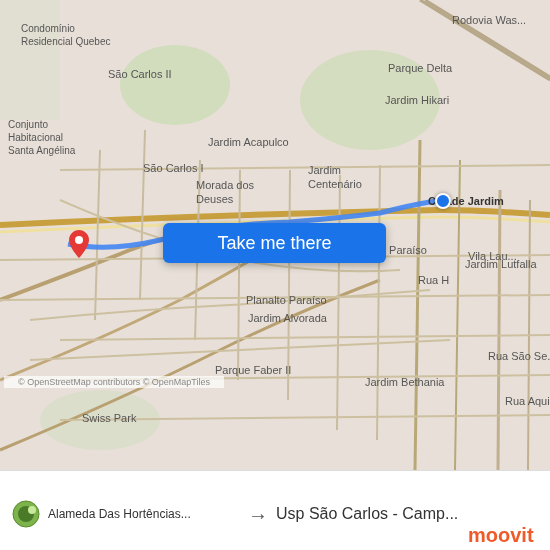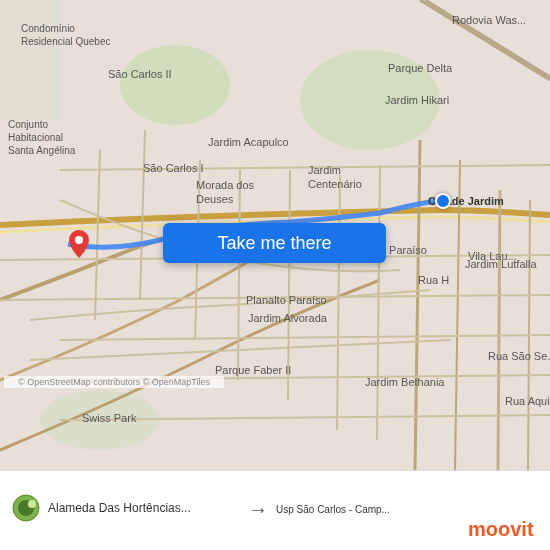--- a/index.html
+++ b/index.html
@@ -90,21 +90,21 @@
     
     #bottom-bar {
       position: absolute;
       bottom: 0;
       left: 0;
       width: 550px;
       height: 80px;
       background: white;
       border-top: 1px solid #ddd;
       display: flex;
-      align-items: flex-start;
+      align-items: flex-end;
       padding: 0 12px;
     }
 
     .attribution {
       font-size: 9px;
       color: #888;
       position: absolute;
       bottom: 82px;
       left: 4px;
       background: rgba(255,255,255,0.7);
@@ -145,21 +145,21 @@
       color: #555;
       margin: 0 8px;
       flex-shrink: 0;
     }
 
     .route-to {
       flex: 1;
     }
 
     .route-to-label {
-      font-size: 10px;
+      font-size: 16px;
       color: #333;
       font-weight: 500;
       max-width: 180px;
       overflow: hidden;
       text-overflow: ellipsis;
       white-space: nowrap;
     }
 
     .moovit-logo {
       flex-shrink: 0;

